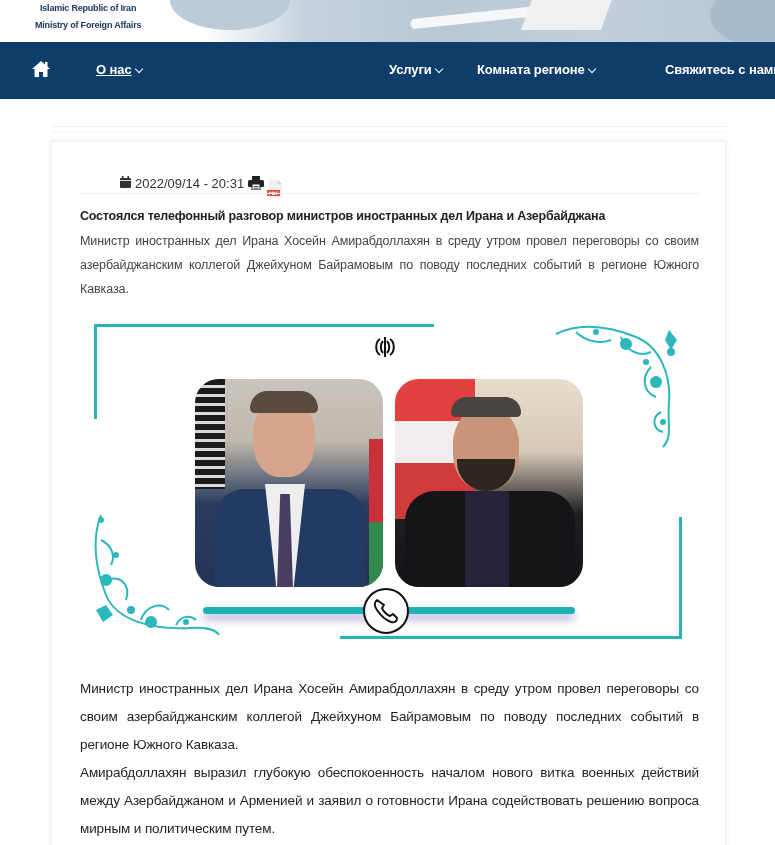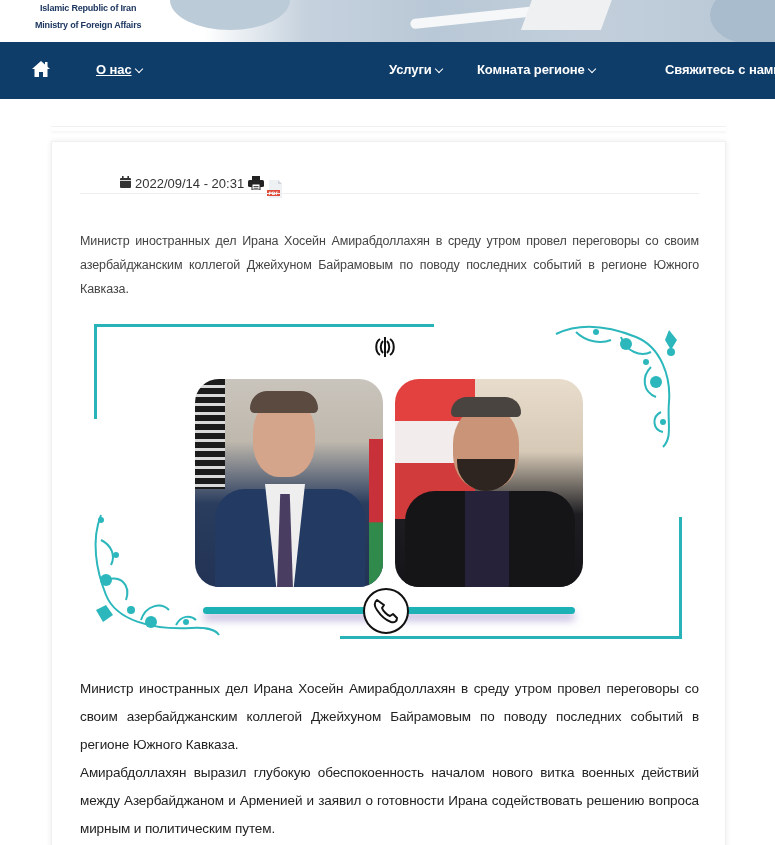--- a/index.html
+++ b/index.html
@@ -128,20 +128,21 @@
       <svg width="16" height="18" viewBox="0 0 16 18">
         <path d="M2 0 L11 0 L15 4 L15 18 L2 18 Z" fill="#eef1f4"></path>
         <path d="M11 0 L11 4 L15 4 Z" fill="#cfd6dd"></path>
         <rect x="0" y="10" width="13" height="6" fill="#e04a3a"></rect>
         <text x="6.5" y="14.5" font-size="4.5" fill="#fff" text-anchor="middle" font-family="DejaVu Sans, sans-serif" font-weight="bold">PDF</text>
       </svg>
     </span>
   </div>
   <div class="meta-divider"></div>
 
+  <h1 class="headline">Состоялся телефонный разговор министров иностранных дел Ирана и Азербайджана</h1>
   <p class="lead">Министр иностранных дел Ирана Хосейн Амирабдоллахян в среду утром провел переговоры со своим азербайджанским коллегой Джейхуном Байрамовым по поводу последних событий в регионе Южного Кавказа.</p>
 
   <div class="photo">
 
     <div class="frame-line" style="left:3px; top:4px; width:340px; height:3px;"></div>
     <div class="frame-line" style="left:3px; top:4px; width:3px; height:95px;"></div>
     <div class="frame-line" style="left:588px; top:197px; width:3px; height:122px;"></div>
     <div class="frame-line" style="left:249px; top:316px; width:342px; height:3px;"></div>
 
     <svg style="position:absolute; left:460px; top:2px;" width="135" height="130" viewBox="0 0 135 130">

